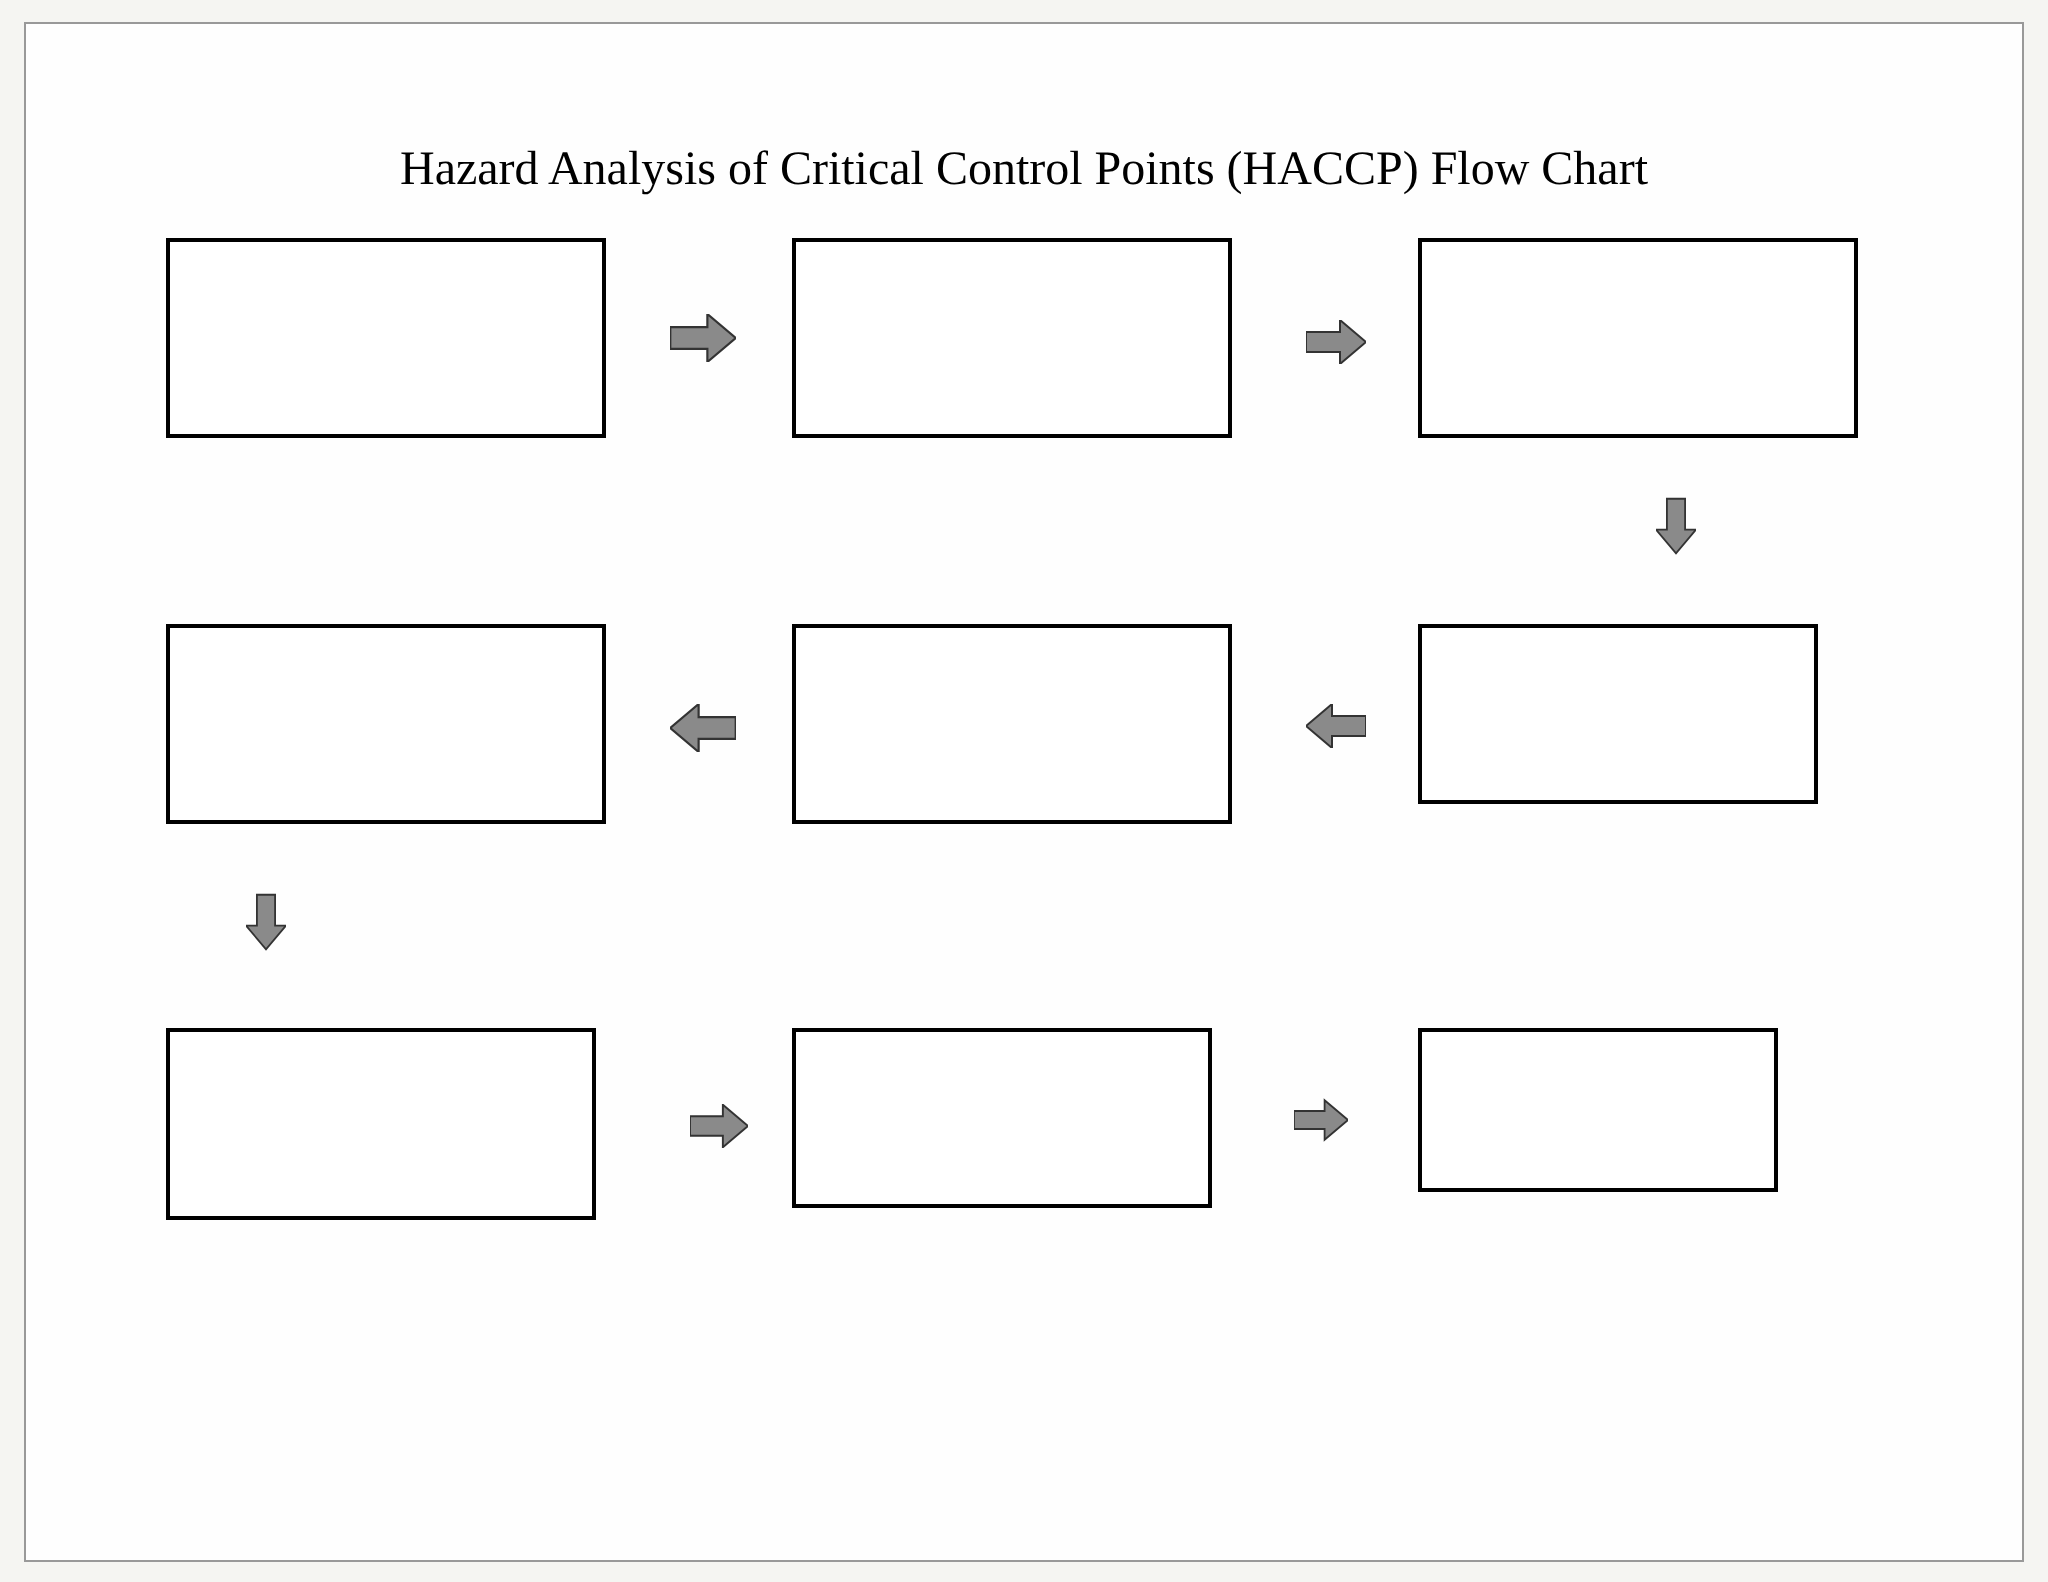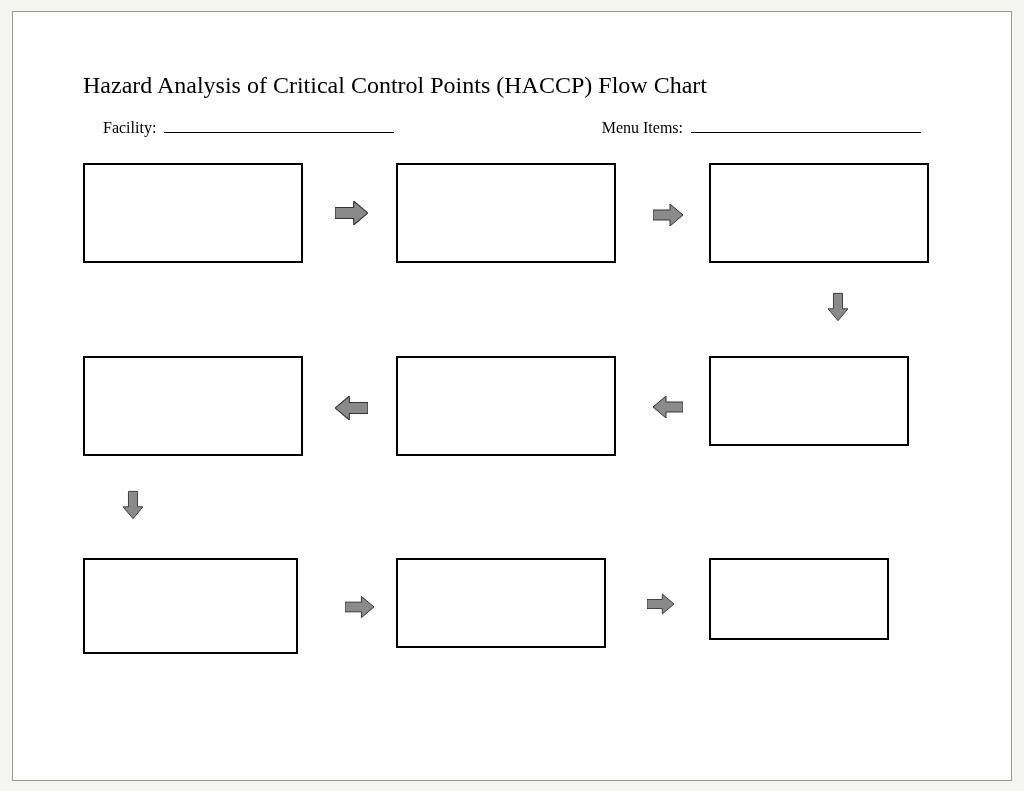--- a/index.html
+++ b/index.html
@@ -18,21 +18,21 @@
     }
     .page {
       width: 1000px;
       height: 770px;
       background: #fefefe;
       border: 1px solid #999;
       position: relative;
       padding: 60px 70px 40px 70px;
     }
     .title {
-      text-align: left;
+      text-align: center;
       font-size: 24px;
       color: #000;
       margin-bottom: 20px;
       font-weight: normal;
     }
     .fields {
       display: flex;
       justify-content: space-between;
       margin-bottom: 26px;
       padding: 0 20px;
@@ -92,30 +92,20 @@
     
     .arrow-r3-a { top: 433px; left: 262px; width: 29px; height: 22px; }
     .arrow-r3-b { top: 430px; left: 564px; width: 27px; height: 22px; }
   </style>
 </head>
 <body>
 
 <div class="page">
   <h1 class="title">Hazard Analysis of Critical Control Points (HACCP) Flow Chart</h1>
 
-  <div class="fields">
-    <div class="field">
-      <span>Facility:</span>
-      <span class="field-line"></span>
-    </div>
-    <div class="field">
-      <span>Menu Items:</span>
-      <span class="field-line"></span>
-    </div>
-  </div>
 
   <div class="flow-grid">
 
     <div class="box box-r1c1"></div>
     <svg class="arrow arrow-r1-a" viewBox="0 0 30 22">
       <polygon points="0,6 17,6 17,0 30,11 17,22 17,16 0,16"></polygon>
     </svg>
     <div class="box box-r1c2"></div>
     <svg class="arrow arrow-r1-b" viewBox="0 0 30 22">
       <polygon points="0,6 17,6 17,0 30,11 17,22 17,16 0,16"></polygon>

